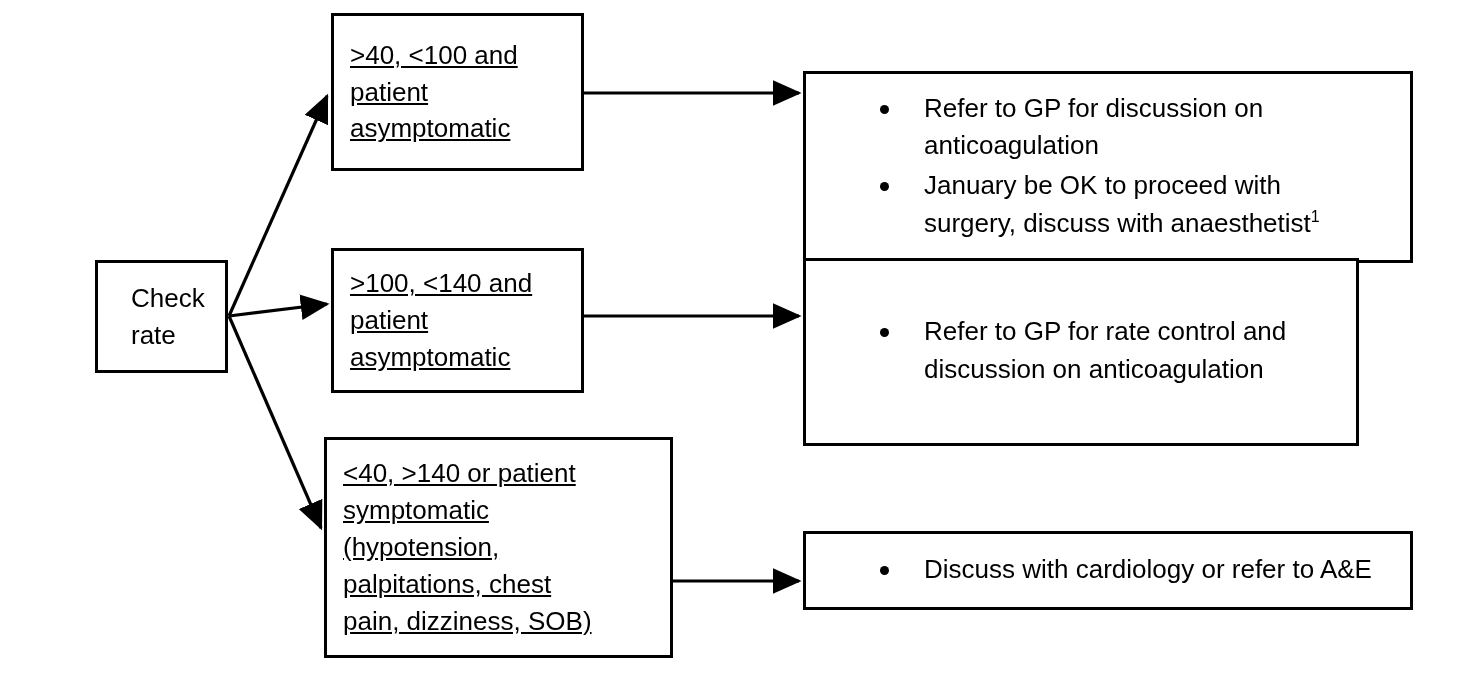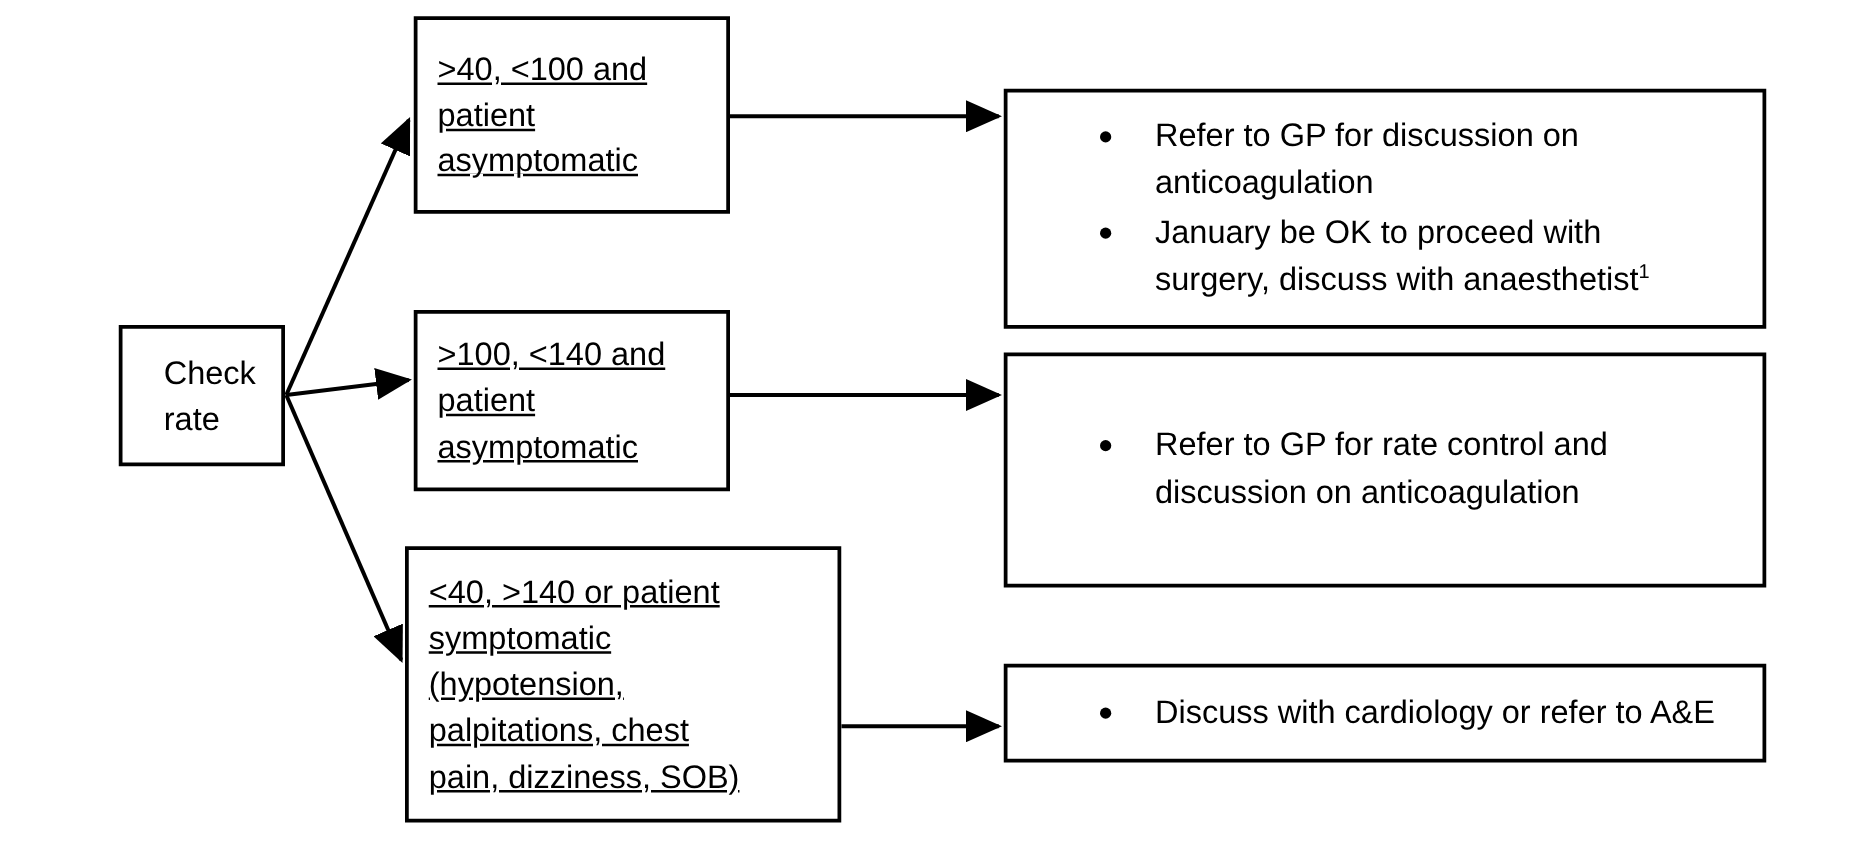--- a/index.html
+++ b/index.html
@@ -51,21 +51,21 @@
     padding-left: 16px;
     padding-right: 4px;
     text-decoration: underline;
   }
   #node-cond-1 { left: 331px; top: 13px;  width: 253px; height: 158px; }
   #node-cond-2 { left: 331px; top: 234px; width: 253px; height: 145px; margin-top: 14px; }
   #node-cond-3 { left: 324px; top: 437px; width: 349px; height: 221px; }
 
   
   #node-out-1 { left: 803px; top: 28px;  width: 610px; height: 192px; margin-top: 43px; }
-  #node-out-2 { left: 803px; top: 258px; width: 610px; height: 188px; margin-top: 24px; }
+  #node-out-2 { left: 803px; top: 258px; width: 556px; height: 188px; }
   #node-out-3 { left: 803px; top: 531px; width: 610px; height: 79px; }
 
   .bullet-list {
     list-style: none;
     margin: 0;
     padding: 0 34px 0 74px;
   }
   .bullet-item {
     position: relative;
     font-size: 26px;

